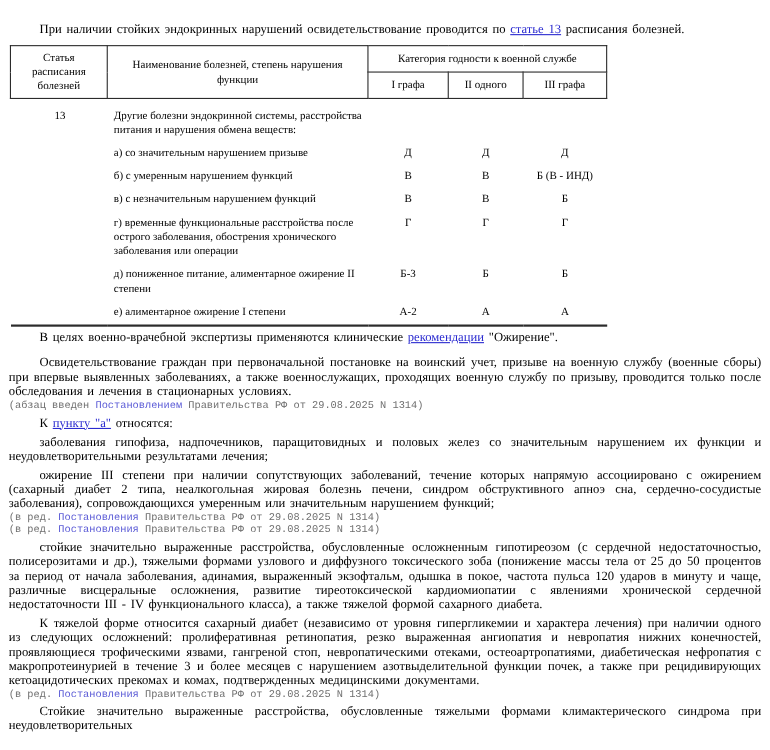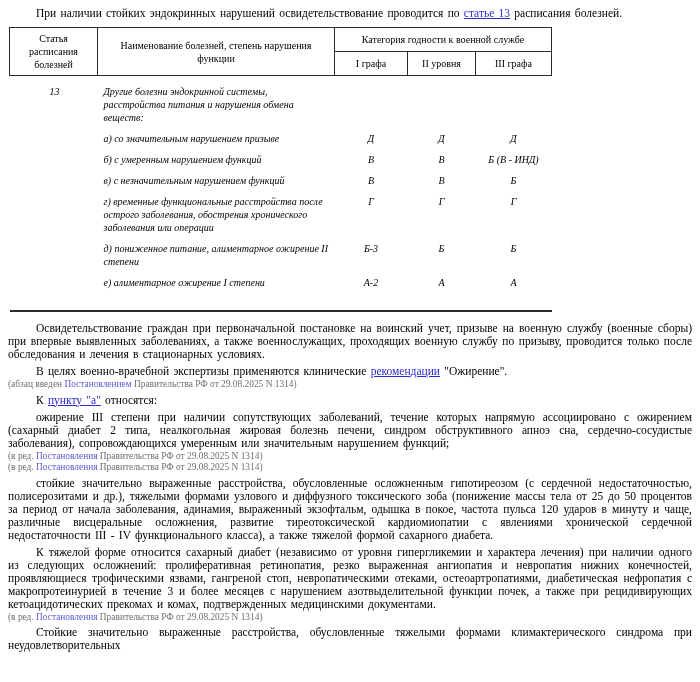--- a/index.html
+++ b/index.html
@@ -9,49 +9,48 @@
     background: #ffffff; color: #000000;
     font-family: "Liberation Serif", "DejaVu Serif", serif;
   }
   .page { padding: 3px 8px 0 8px; }
 
   .para {
     font-size: 11.5px; line-height: 13px;
     text-align: justify; text-indent: 28px;
     margin: 4px 0 0 0; word-spacing: 1.4px;
   }
-  .para.first { margin-top: 4px; }
+  .para.first { margin-top: 18px; }
   .para.after-table { margin-top: 10px; }
   .para.cut { text-align-last: justify; }
 
   .note {
     font-size: 9.4px; line-height: 10.5px;
-    color: #6f6f6f; margin: 1px 0 0 0; text-indent: 0;
+    color: #6f6f6f; margin: 1px 0 0 0; text-indent: 0; font-family: Liberation Mono, monospace;
   }
 
   a.doc-link { color: #2b2bd0; text-decoration: underline; cursor: pointer; }
   a.note-link { color: #5b5bd6; text-decoration: none; cursor: pointer; }
 
   table.schedule {
     border-collapse: collapse; table-layout: fixed;
     width: 542px; margin: 7px 0 0 1px;
     font-size: 10px;
   }
   .schedule th {
     border: 1px solid #2b2b2b; font-weight: normal;
     padding: 4px 4px; line-height: 13px;
     text-align: center; vertical-align: middle;
   }
   .schedule td {
     padding: 0 4px 8px 6px; line-height: 13px; vertical-align: top;
     text-align: left;
-    font-style: italic;
   }
   .schedule tbody tr.first td { padding-top: 9px; }
-  .schedule tbody tr.last td { padding-bottom: 21px; border-bottom: 2px solid #2b2b2b; }
+  .schedule tbody tr.last td { padding-bottom: 5px; border-bottom: 2px solid #2b2b2b; }
   .schedule td.art { text-align: center; }
   .schedule td.val { text-align: center; padding-left: 2px; padding-right: 2px; }
 </style>
 </head>
 <body>
 
 <div class="page">
 
   <p class="para first"><span>При наличии стойких эндокринных нарушений освидетельствование проводится по </span><a class="doc-link">статье 13</a><span> расписания болезней.</span></p>
 
@@ -64,21 +63,21 @@
         <col style="width:76px">
     </colgroup>
     <thead>
       <tr>
         <th rowspan="2">Статья расписания болезней</th>
         <th rowspan="2">Наименование болезней, степень нарушения функции</th>
         <th colspan="3">Категория годности к военной службе</th>
       </tr>
       <tr>
         <th>I графа</th>
-        <th>II уровня</th>
+        <th>II одного</th>
         <th>III графа</th>
       </tr>
     </thead>
     <tbody>
       <tr class="first">
         <td class="art">13</td>
         <td>Другие болезни эндокринной системы, расстройства питания и нарушения обмена веществ:</td>
         <td class="val"></td>
         <td class="val"></td>
         <td class="val"></td>
@@ -121,27 +120,28 @@
       <tr class="last">
         <td class="art"></td>
         <td>е) алиментарное ожирение I степени</td>
         <td class="val">А-2</td>
         <td class="val">А</td>
         <td class="val">А</td>
       </tr>
     </tbody>
   </table>
 
+  <p class="para"><span>В целях военно-врачебной экспертизы применяются клинические </span><a class="doc-link">рекомендации</a><span> "Ожирение".</span></p>
+
   <p class="para after-table">Освидетельствование граждан при первоначальной постановке на воинский учет, призыве на военную службу (военные сборы) при впервые выявленных заболеваниях, а также военнослужащих, проходящих военную службу по призыву, проводится только после обследования и лечения в стационарных условиях.</p>
-
-  <p class="para"><span>В целях военно-врачебной экспертизы применяются клинические </span><a class="doc-link">рекомендации</a><span> "Ожирение".</span></p>
   <p class="note"><span>(абзац введен </span><a class="note-link">Постановлением</a><span> Правительства РФ от 29.08.2025 N 1314)</span></p>
 
   <p class="para"><span>К </span><a class="doc-link">пункту "а"</a><span> относятся:</span></p>
 
+  <p class="para">заболевания гипофиза, надпочечников, паращитовидных и половых желез со значительным нарушением их функции и неудовлетворительными результатами лечения;</p>
 
   <p class="para">ожирение III степени при наличии сопутствующих заболеваний, течение которых напрямую ассоциировано с ожирением (сахарный диабет 2 типа, неалкогольная жировая болезнь печени, синдром обструктивного апноэ сна, сердечно-сосудистые заболевания), сопровождающихся умеренным или значительным нарушением функций;</p>
   <p class="note"><span>(в ред. </span><a class="note-link">Постановления</a><span> Правительства РФ от 29.08.2025 N 1314)</span></p>
 
   <p class="note"><span>(в ред. </span><a class="note-link">Постановления</a><span> Правительства РФ от 29.08.2025 N 1314)</span></p>
 
   <p class="para">стойкие значительно выраженные расстройства, обусловленные осложненным гипотиреозом (с сердечной недостаточностью, полисерозитами и др.), тяжелыми формами узлового и диффузного токсического зоба (понижение массы тела от 25 до 50 процентов за период от начала заболевания, адинамия, выраженный экзофтальм, одышка в покое, частота пульса 120 ударов в минуту и чаще, различные висцеральные осложнения, развитие тиреотоксической кардиомиопатии с явлениями хронической сердечной недостаточности III - IV функционального класса), а также тяжелой формой сахарного диабета.</p>
 
   <p class="para">К тяжелой форме относится сахарный диабет (независимо от уровня гипергликемии и характера лечения) при наличии одного из следующих осложнений: пролиферативная ретинопатия, резко выраженная ангиопатия и невропатия нижних конечностей, проявляющиеся трофическими язвами, гангреной стоп, невропатическими отеками, остеоартропатиями, диабетическая нефропатия с макропротеинурией в течение 3 и более месяцев с нарушением азотвыделительной функции почек, а также при рецидивирующих кетоацидотических прекомах и комах, подтвержденных медицинскими документами.</p>
   <p class="note"><span>(в ред. </span><a class="note-link">Постановления</a><span> Правительства РФ от 29.08.2025 N 1314)</span></p>

